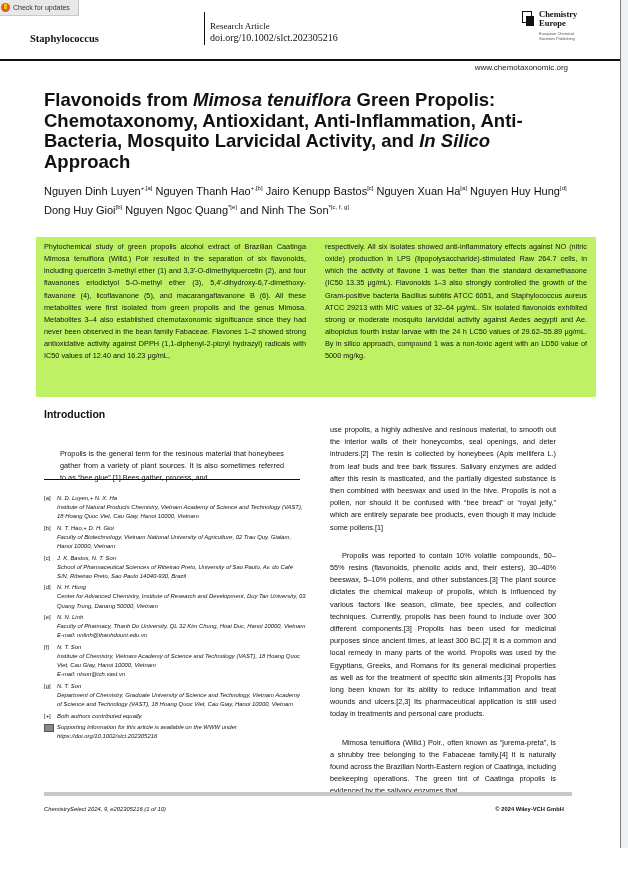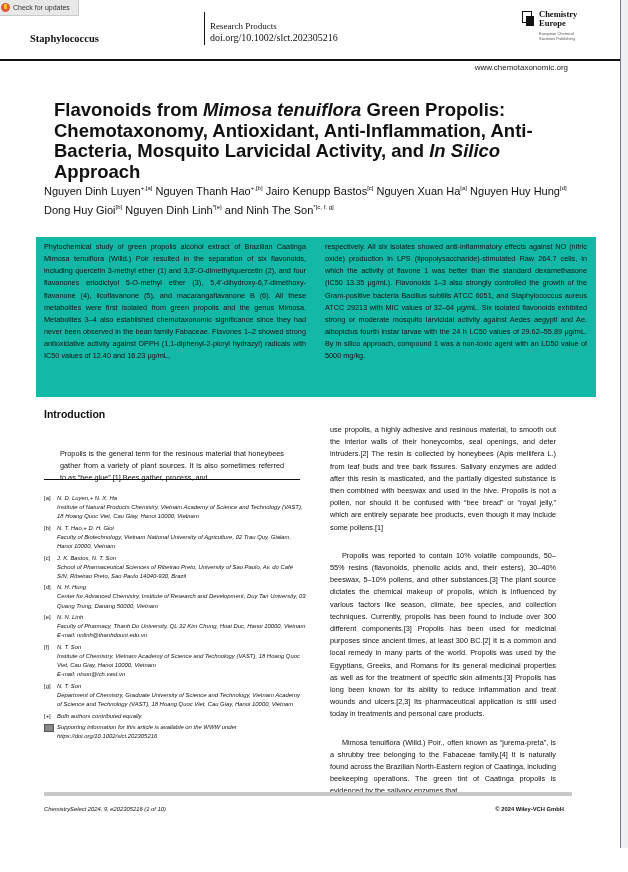--- a/index.html
+++ b/index.html
@@ -18,21 +18,21 @@
   .logo .mark .a{position:absolute;left:0;top:0;width:8px;height:10px;border:1.5px solid #111;background:#fff;}
   .logo .mark .b{position:absolute;left:4px;top:5px;width:8px;height:10px;background:#111;}
   .logo .t1{position:absolute;left:17px;top:-1px;font-family:"Liberation Serif",serif;font-weight:bold;font-size:8.5px;line-height:9px;color:#111;white-space:nowrap;}
   .logo .t2{position:absolute;left:17px;top:20px;font-size:4px;line-height:5px;color:#555;white-space:nowrap;}
   .hrule{position:absolute;left:0;top:59px;width:620px;height:2px;background:#111;}
   .url{position:absolute;right:52px;top:63px;font-size:8px;color:#222;}
   .title{position:absolute;left:44px;top:90px;width:520px;font-weight:bold;font-size:18.5px;line-height:20.5px;color:#111;}
   .title i{font-style:italic;}
   .authors{position:absolute;left:44px;top:180px;width:530px;font-size:11px;line-height:16px;color:#111;}
   .authors sup{font-size:6px;}
-  .abstract{position:absolute;left:36px;top:237px;width:560px;height:160px;background:#14b8a6;}
+  .abstract{position:absolute;left:36px;top:237px;width:560px;height:160px;background:#bef264;}
   .abs-col{position:absolute;top:4px;width:262px;font-size:7.3px;line-height:12.15px;text-align:justify;color:#111;}
   .abs-col.l{left:8px;}
   .abs-col.r{left:278px;margin-left:11px;}
   .sect{position:absolute;left:44px;top:408px;font-weight:bold;font-size:10.5px;color:#111;}
   .col{position:absolute;font-size:7.3px;line-height:12.2px;text-align:justify;color:#111;}
   .col.l{left:44px;top:432px;width:256px;}
   .col.r{left:314px;top:408px;width:258px;}
   .col p{margin:16px;}
   .col p.ind{text-indent:12px;}
   .affrule{position:absolute;left:44px;top:479px;width:256px;height:1px;background:#111;}
@@ -50,21 +50,21 @@
 
 <div class="page">
   <div class="check">
     <span class="ico"></span>
     <span>Check for updates</span>
   </div>
 
   <div class="journal">Staphylococcus</div>
   <div class="vline"></div>
   <div class="rtype">
-    <div>Research Products</div>
+    <div>Research Article</div>
     <div class="doi">doi.org/10.1002/slct.202305216</div>
   </div>
 
   <div class="logo">
     <div class="mark">
         <div class="a"></div>
         <div class="b"></div>
       </div>
     <div class="t1">
       <div>Chemistry</div>
@@ -72,32 +72,32 @@
     </div>
     <div class="t2">
       <div>European Chemical</div>
       <div>Societies Publishing</div>
     </div>
   </div>
 
   <div class="hrule"></div>
   <div class="url">www.chemotaxonomic.org</div>
 
-  <h1 class="title" style="margin:10px;">
+  <h1 class="title" style="margin:0;">
     <span>Flavonoids from </span><i>Mimosa tenuiflora</i><span> Green Propolis: Chemotaxonomy, Antioxidant, Anti-Inflammation, Anti-Bacteria, Mosquito Larvicidal Activity, and </span><i>In Silico</i><span> Approach</span>
   </h1>
 
   <div class="authors">
     <span>Nguyen Dinh Luyen</span><sup>+,[a]</sup>
     <span>Nguyen Thanh Hao</span><sup>+,[b]</sup>
     <span>Jairo Kenupp Bastos</span><sup>[c]</sup>
     <span>Nguyen Xuan Ha</span><sup>[a]</sup>
     <span>Nguyen Huy Hung</span><sup>[d]</sup>
     <span>Dong Huy Gioi</span><sup>[b]</sup>
-    <span>Nguyen Dinh Linh</span><sup>*[e]</sup>
+    <span>Nguyen Ngoc Quang</span><sup>*[e]</sup>
     <span>and</span>
     <span>Ninh The Son</span><sup>*[c, f, g]</sup>
   </div>
 
   <div class="abstract">
     <div class="abs-col l">Phytochemical study of green propolis alcohol extract of Brazilian Caatinga Mimosa tenuiflora (Willd.) Poir resulted in the separation of six flavonoids, including quercetin 3-methyl ether (1) and 3,3′-O-dimethylquercetin (2), and four flavanones eriodictyol 5-O-methyl ether (3), 5,4′-dihydroxy-6,7-dimethoxy-flavanone (4), licoflavanone (5), and macarangaflavanone B (6). All these metabolites were first isolated from green propolis and the genus Mimosa. Metabolites 3–4 also established chemotaxonomic significance since they had never been observed in the bean family Fabaceae. Flavones 1–2 showed strong antioxidative activity against DPPH (1,1-diphenyl-2-picryl hydrazyl) radicals with IC50 values of 12.40 and 16.23 μg/mL,</div>
     <div class="abs-col r">respectively. All six isolates showed anti-inflammatory effects against NO (nitric oxide) production in LPS (lipopolysaccharide)-stimulated Raw 264.7 cells, in which the activity of flavone 1 was better than the standard dexamethasone (IC50 13.35 μg/mL). Flavonoids 1–3 also strongly controlled the growth of the Gram-positive bacteria Bacillus subtilis ATCC 6051, and Staphylococcus aureus ATCC 29213 with MIC values of 32–64 μg/mL. Six isolated flavonoids exhibited strong or moderate mosquito larvicidal activity against Aedes aegypti and Ae. albopictus fourth instar larvae with the 24 h LC50 values of 29.62–55.89 μg/mL. By in silico approach, compound 1 was a non-toxic agent with an LD50 value of 5000 mg/kg.</div>
   </div>
 
   <div class="sect">Introduction</div>

